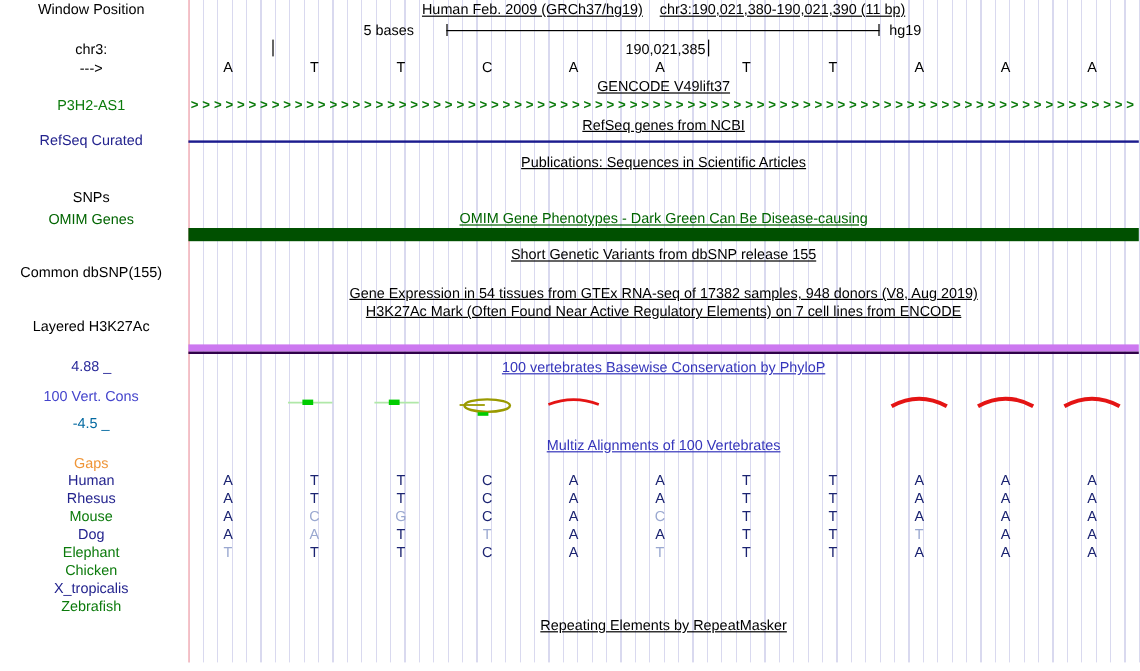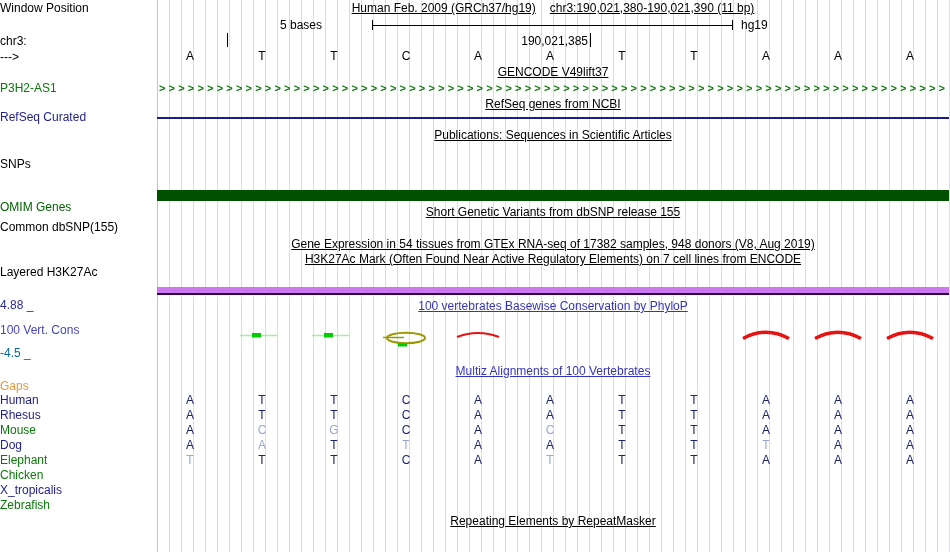--- a/index.html
+++ b/index.html
@@ -1,21 +1,21 @@
 <!DOCTYPE html>
 <html><head>
 <meta charset="utf-8">
 <style>
   html,body{margin:0;padding:0;background:#fff;}
   #canvas{
     position:relative;width:950px;height:559px;background:#ffffff;overflow:hidden;
     font-family:"Liberation Sans","DejaVu Sans",sans-serif;font-size:12px;color:#000;
   }
   .abs{position:absolute;white-space:nowrap;line-height:14px;}
-  .lbl{left:0;width:152px;text-align:left;}
+  .lbl{left:0;width:152px;text-align:center;}
   .ctr{left:157px;width:792px;text-align:center;text-decoration:underline;}
   .grid{
     position:absolute;left:157px;top:0;width:793px;height:552px;
     background:repeating-linear-gradient(to right,#d9d9ef 0,#d9d9ef 1px,transparent 1px,transparent 12px);
   }
   .pinkline{position:absolute;left:157px;top:0;width:1px;height:552px;background:#ffacac;}
   .navy{color:#23238e;}
   .green{color:#0b7a0b;}
   .dgreen{color:#006400;}
   .blue{color:#3535bb;}
@@ -38,21 +38,21 @@
 <div id="canvas">
 
   <div class="grid"></div>
   <div class="pinkline"></div>
 
   <div class="abs lbl" style="top:1px">Window Position</div>
   <div class="abs ctr" style="top:1px">
     <span>Human Feb. 2009 (GRCh37/hg19)</span><span style="margin-left:14px">chr3:190,021,380-190,021,390 (11 bp)</span>
   </div>
 
-  <div class="abs" style="top:18px;left:280px;width:88px;text-align:left">5 bases</div>
+  <div class="abs" style="top:18px;left:280px;width:88px;text-align:center">5 bases</div>
   <div class="bar" style="left:372px;top:25px;width:361px;height:1px;background:#000"></div>
   <div class="tick" style="left:372px;top:20px;height:10px"></div>
   <div class="tick" style="left:732px;top:20px;height:10px"></div>
   <div class="abs" style="top:18px;left:741px">hg19</div>
 
   <div class="abs lbl" style="top:34px">chr3:</div>
   <div class="tick" style="left:227px;top:33px;height:14px"></div>
   <div class="abs" style="top:34px;left:458px;width:130px;text-align:right">190,021,385</div>
   <div class="tick" style="left:590px;top:33px;height:14px"></div>
 
@@ -75,21 +75,22 @@
   <div class="abs lbl green" style="top:81px">P3H2-AS1</div>
   <div id="gene-arrows">&gt;&gt;&gt;&gt;&gt;&gt;&gt;&gt;&gt;&gt;&gt;&gt;&gt;&gt;&gt;&gt;&gt;&gt;&gt;&gt;&gt;&gt;&gt;&gt;&gt;&gt;&gt;&gt;&gt;&gt;&gt;&gt;&gt;&gt;&gt;&gt;&gt;&gt;&gt;&gt;&gt;&gt;&gt;&gt;&gt;&gt;&gt;&gt;&gt;&gt;&gt;&gt;&gt;&gt;&gt;&gt;&gt;&gt;&gt;&gt;&gt;&gt;&gt;&gt;&gt;&gt;&gt;&gt;&gt;&gt;&gt;&gt;&gt;&gt;&gt;&gt;&gt;&gt;&gt;&gt;&gt;&gt;&gt;&gt;&gt;&gt;&gt;&gt;&gt;&gt;&gt;&gt;&gt;&gt;&gt;&gt;&gt;&gt;&gt;&gt;</div>
 
   <div class="abs ctr" style="top:97px">RefSeq genes from NCBI</div>
   <div class="abs lbl navy" style="top:110px">RefSeq Curated</div>
   <div class="bar" style="left:157px;top:117px;width:792px;height:2px;background:#1b1b8e"></div>
 
   <div class="abs ctr" style="top:128px">Publications: Sequences in Scientific Articles</div>
   <div class="abs lbl" style="top:157px">SNPs</div>
 
-  <div class="abs lbl dgreen" style="top:200px">OMIM Genes</div>
+  <div class="abs ctr dgreen" style="top:175px">OMIM Gene Phenotypes - Dark Green Can Be Disease-causing</div>
+  <div class="abs lbl dgreen" style="top:176px">OMIM Genes</div>
   <div class="bar" style="left:157px;top:190px;width:792px;height:11px;background:#005000"></div>
 
   <div class="abs ctr" style="top:205px">Short Genetic Variants from dbSNP release 155</div>
   <div class="abs lbl" style="top:220px">Common dbSNP(155)</div>
 
   <div class="abs ctr" style="top:237px">Gene Expression in 54 tissues from GTEx RNA-seq of 17382 samples, 948 donors (V8, Aug 2019)</div>
   <div class="abs ctr" style="top:252px">H3K27Ac Mark (Often Found Near Active Regulatory Elements) on 7 cell lines from ENCODE</div>
   <div class="abs lbl" style="top:265px">Layered H3K27Ac</div>
   <div class="bar" style="left:157px;top:287px;width:792px;height:6px;background:#cc78f0"></div>
   <div class="bar" style="left:157px;top:293px;width:792px;height:2px;background:#30024a"></div>

